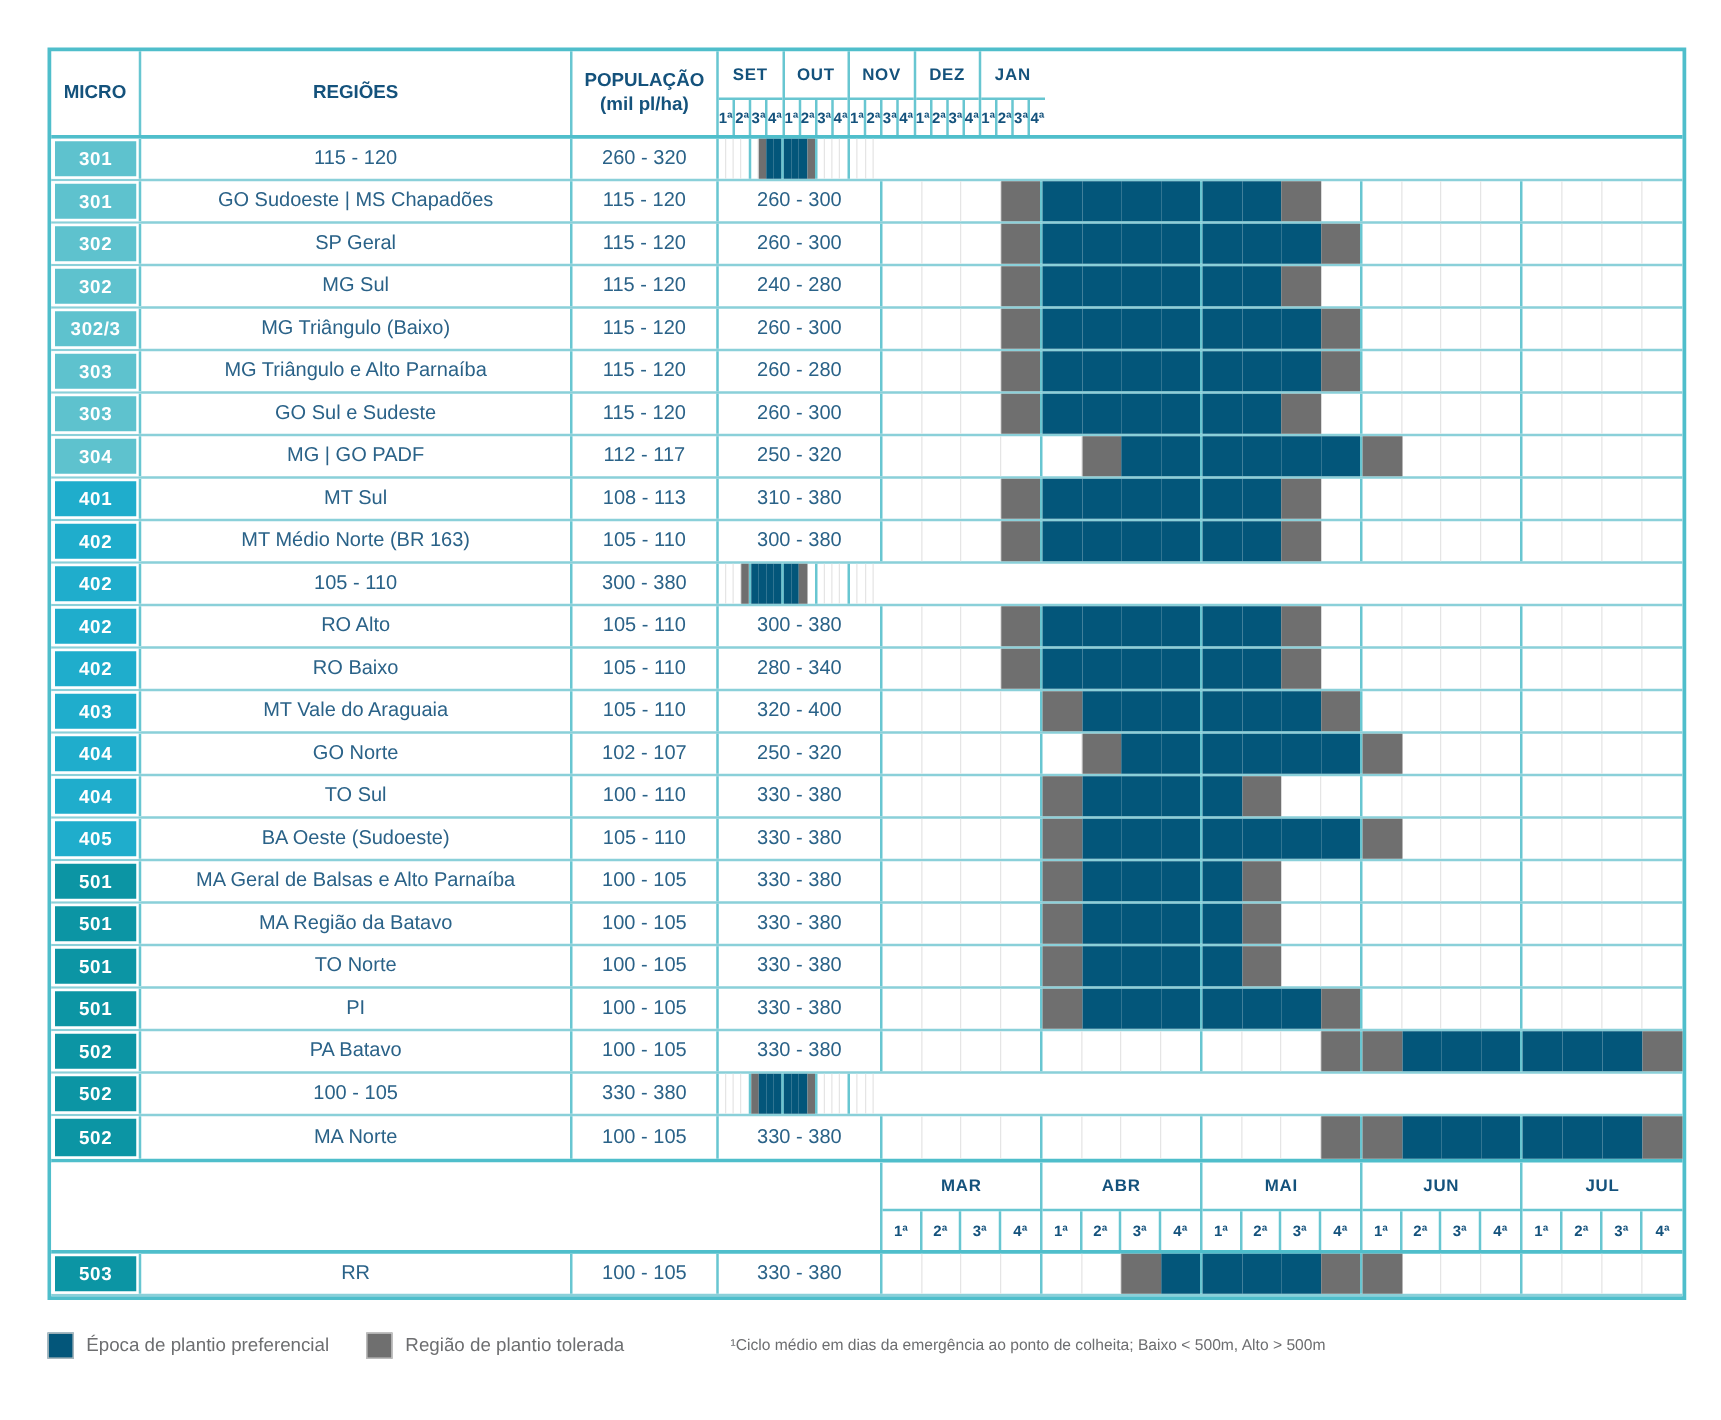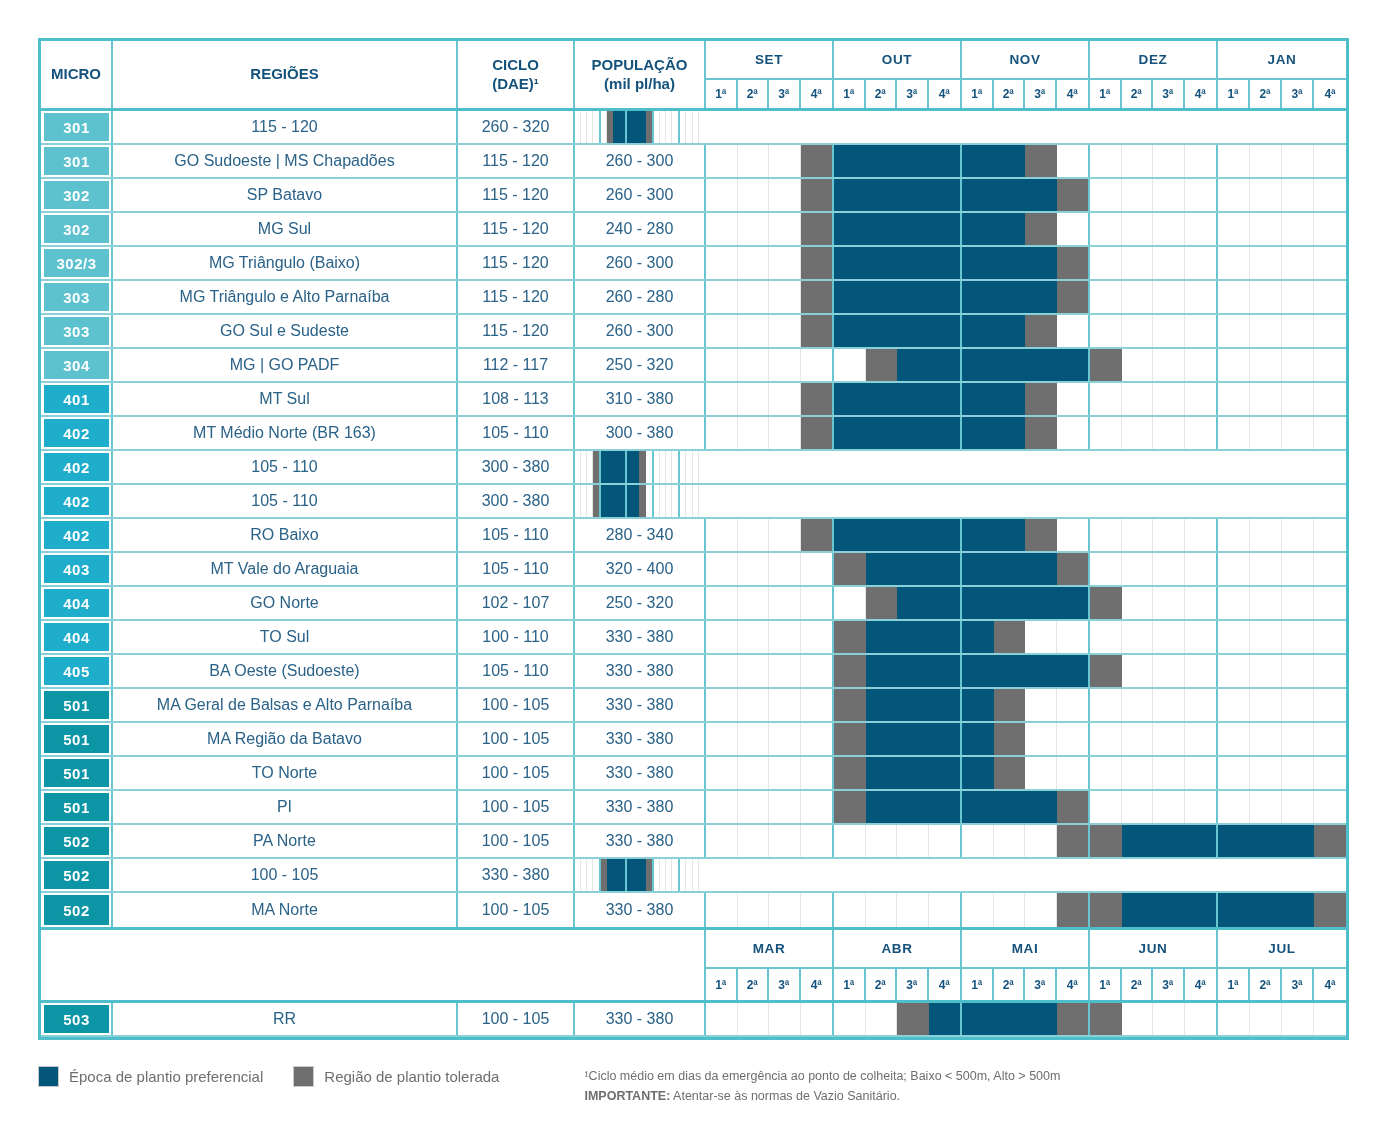--- a/index.html
+++ b/index.html
@@ -68,24 +68,20 @@
   <div class="cal-table">
 
     <div class="hdr">
       <div class="hcell">
         <span>MICRO</span>
       </div>
       <div class="hcell">
         <span>REGIÕES</span>
       </div>
       <div class="hcell">
-        <span>CICLO</span>
-        <span>(DAE)¹</span>
-      </div>
-      <div class="hcell">
         <span>POPULAÇÃO</span>
         <span>(mil pl/ha)</span>
       </div>
       <div class="hmonths" id="months-top">
           <div class="hmonth">
             <div class="mname">SET</div>
             <div class="wrow">
               <div class="w">1ª</div>
               <div class="w">2ª</div>
               <div class="w">3ª</div>
@@ -208,21 +204,21 @@
               <div class="wc"></div>
               <div class="wc"></div>
               <div class="wc"></div>
             </div>
           </div>
         </div>
         <div class="row">
           <div class="cell code-cell">
             <div class="chip" style="background: rgb(94, 194, 206);">302</div>
           </div>
-          <div class="cell t">SP Batavo</div>
+          <div class="cell t">SP Geral</div>
           <div class="cell t">115 - 120</div>
           <div class="cell t">260 - 300</div>
           <div class="mstrip">
             <div class="mg">
               <div class="wc"></div>
               <div class="wc"></div>
               <div class="wc"></div>
               <div class="wc t" style="background: rgb(111, 111, 111);"></div>
             </div>
             <div class="mg">
@@ -567,20 +563,21 @@
               <div class="wc"></div>
               <div class="wc"></div>
               <div class="wc"></div>
             </div>
           </div>
         </div>
         <div class="row">
           <div class="cell code-cell">
             <div class="chip" style="background: rgb(31, 173, 204);">402</div>
           </div>
+          <div class="cell t">RO Alto</div>
           <div class="cell t">105 - 110</div>
           <div class="cell t">300 - 380</div>
           <div class="mstrip">
             <div class="mg">
               <div class="wc"></div>
               <div class="wc"></div>
               <div class="wc"></div>
               <div class="wc t" style="background: rgb(111, 111, 111);"></div>
             </div>
             <div class="mg">
@@ -966,21 +963,21 @@
               <div class="wc"></div>
               <div class="wc"></div>
               <div class="wc"></div>
             </div>
           </div>
         </div>
         <div class="row">
           <div class="cell code-cell">
             <div class="chip" style="background: rgb(12, 149, 164);">502</div>
           </div>
-          <div class="cell t">PA Norte</div>
+          <div class="cell t">PA Batavo</div>
           <div class="cell t">100 - 105</div>
           <div class="cell t">330 - 380</div>
           <div class="mstrip">
             <div class="mg">
               <div class="wc"></div>
               <div class="wc"></div>
               <div class="wc"></div>
               <div class="wc"></div>
             </div>
             <div class="mg">
@@ -1189,16 +1186,15 @@
     <div class="legend-item">
       <span class="swatch" style="background: rgb(3, 86, 122);"></span>
       <span class="legend-label">Época de plantio preferencial</span>
     </div>
     <div class="legend-item">
       <span class="swatch" style="background: rgb(111, 111, 111);"></span>
       <span class="legend-label">Região de plantio tolerada</span>
     </div>
     <div class="footnote">
       <div>¹Ciclo médio em dias da emergência ao ponto de colheita; Baixo &lt; 500m, Alto &gt; 500m</div>
-      <div><b>IMPORTANTE:</b><span> Atentar-se às normas de Vazio Sanitário.</span></div>
     </div>
   </div>
 </div>
 
 </body></html>

